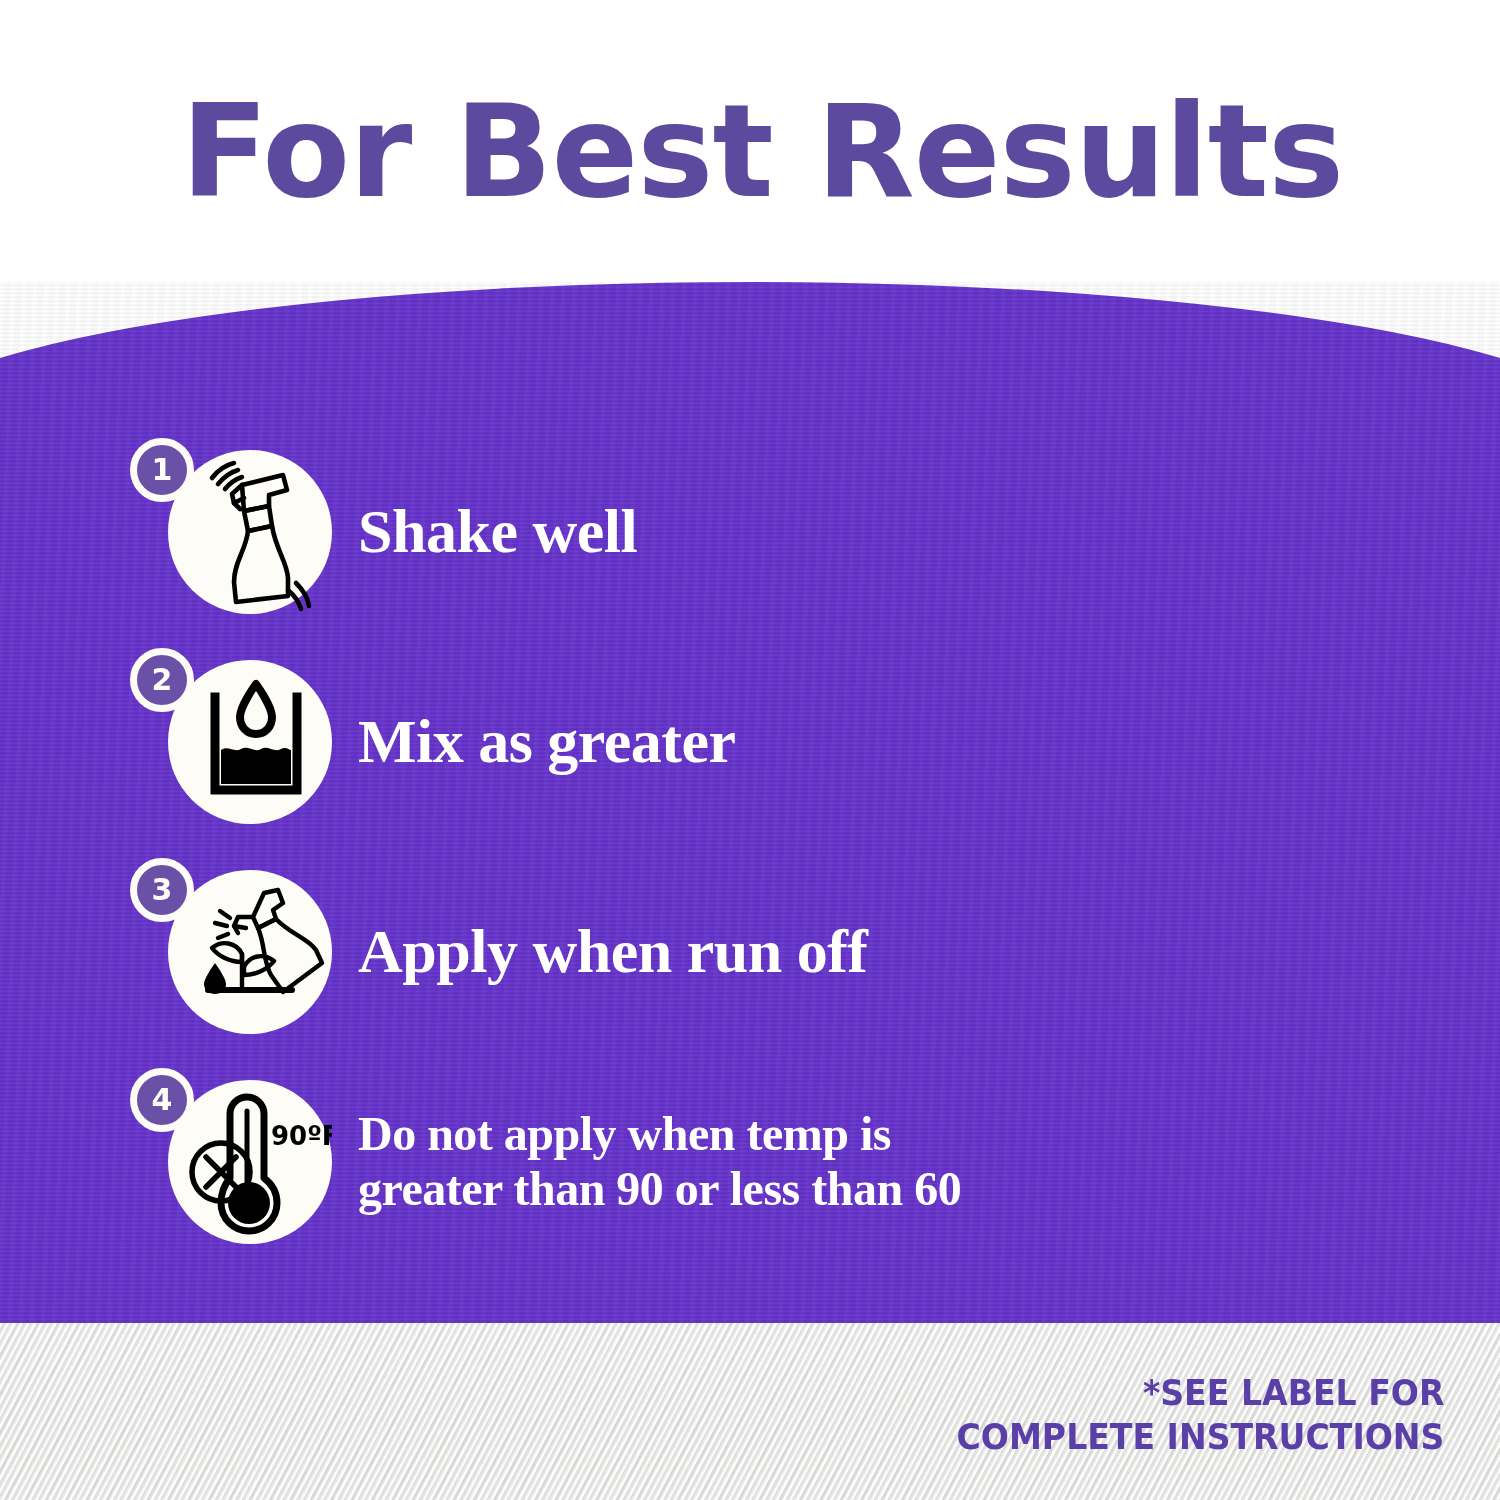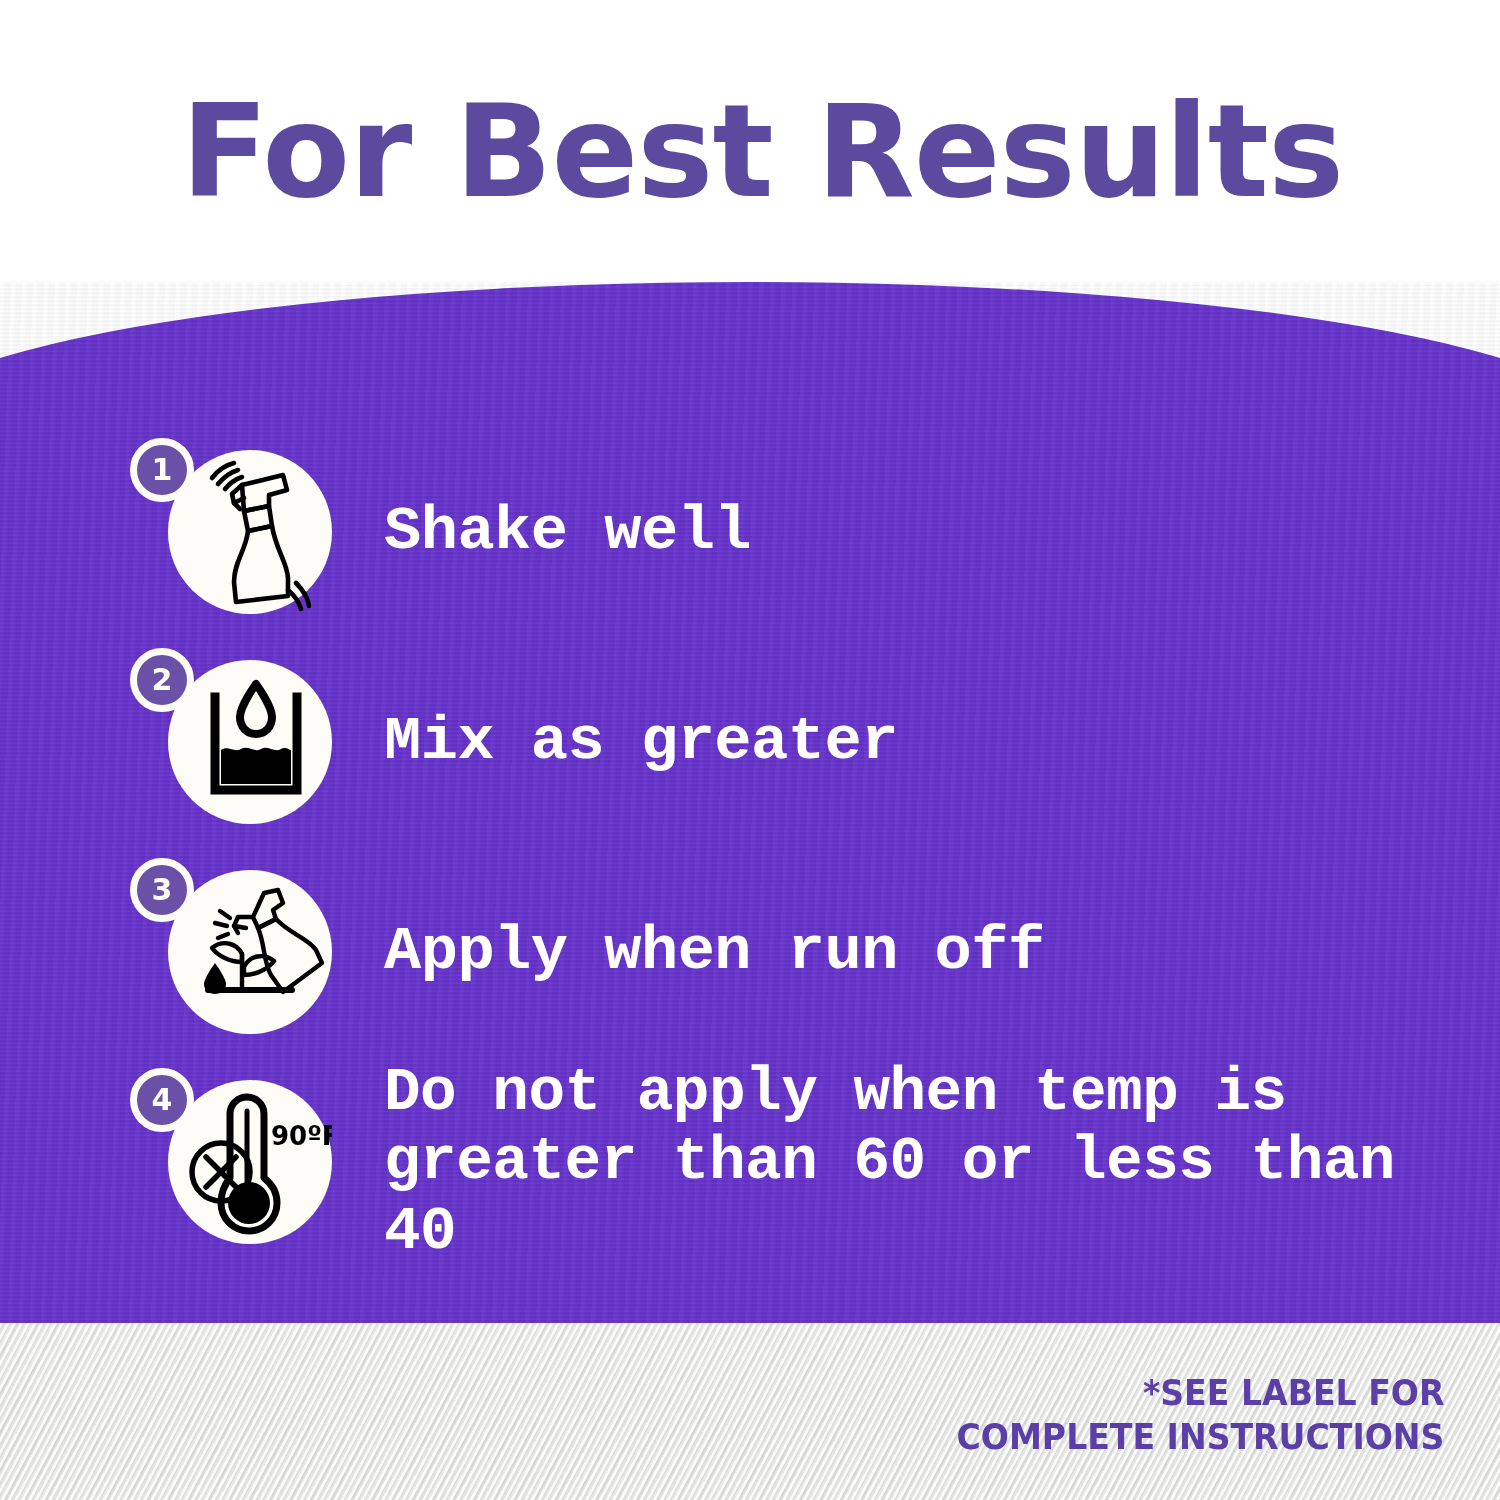--- a/index.html
+++ b/index.html
@@ -140,29 +140,29 @@
     color: #fdfcf7;
     font-family: "DejaVu Sans", "Liberation Sans", sans-serif;
     font-weight: bold;
     font-size: 30px;
     line-height: 50px;
     text-align: center;
     z-index: 3;
   }
   .step-text {
     color: #ffffff;
-    font-family: Liberation Mono, monospace;
+    font-family: Liberation Serif, serif;
     font-weight: bold;
     font-size: 62px;
     line-height: 1.12;
-    margin-left: 54px;
+    margin-left: 28px;
     letter-spacing: -0.5px;
   }
   .step-text.two-line {
-    font-size: 61px;
+    font-size: 48px;
     line-height: 1.14;
   }
 
   
   #footer-area {
     position: absolute;
     left: 0;
     top: 1323px;
     width: 1500px;
     height: 177px;
@@ -308,21 +308,21 @@
 
           <circle cx="53" cy="92" r="29" fill="none" stroke="#000000" stroke-width="5.5"></circle>
           <path d="M38 77 L68 107 M68 77 L38 107" fill="none" stroke="#000000" stroke-width="5.5" stroke-linecap="round"></path>
 
           <text x="103" y="65" font-family="DejaVu Sans, Liberation Sans, sans-serif" font-size="26" font-weight="bold" fill="#000000">90ºF +</text>
         </svg>
         <div class="step-badge">4</div>
       </div>
       <div class="step-text two-line">
         <div>Do not apply when temp is</div>
-        <div>greater than 60 or less than 40</div>
+        <div>greater than 90 or less than 60</div>
       </div>
     </div>
 
   </div>
 
   <div id="footer-area">
     <div id="footer-note">
       <div>*SEE LABEL FOR</div>
       <div>COMPLETE INSTRUCTIONS</div>
     </div>

